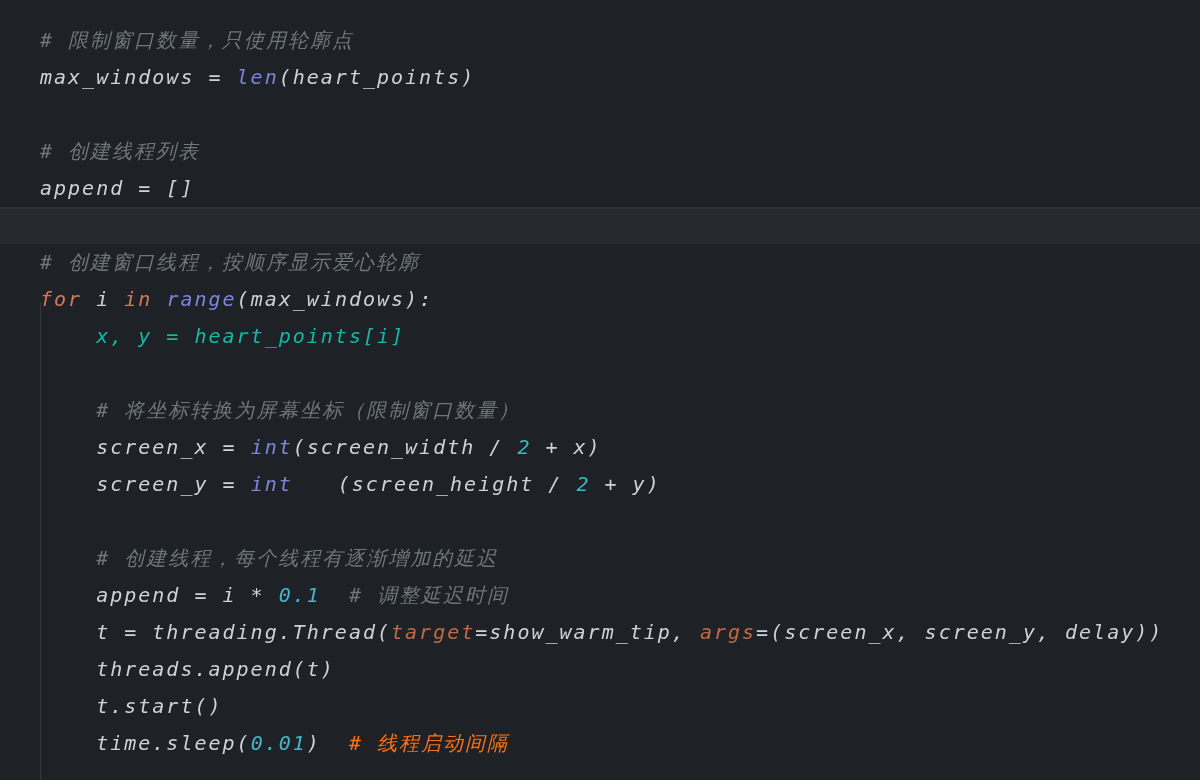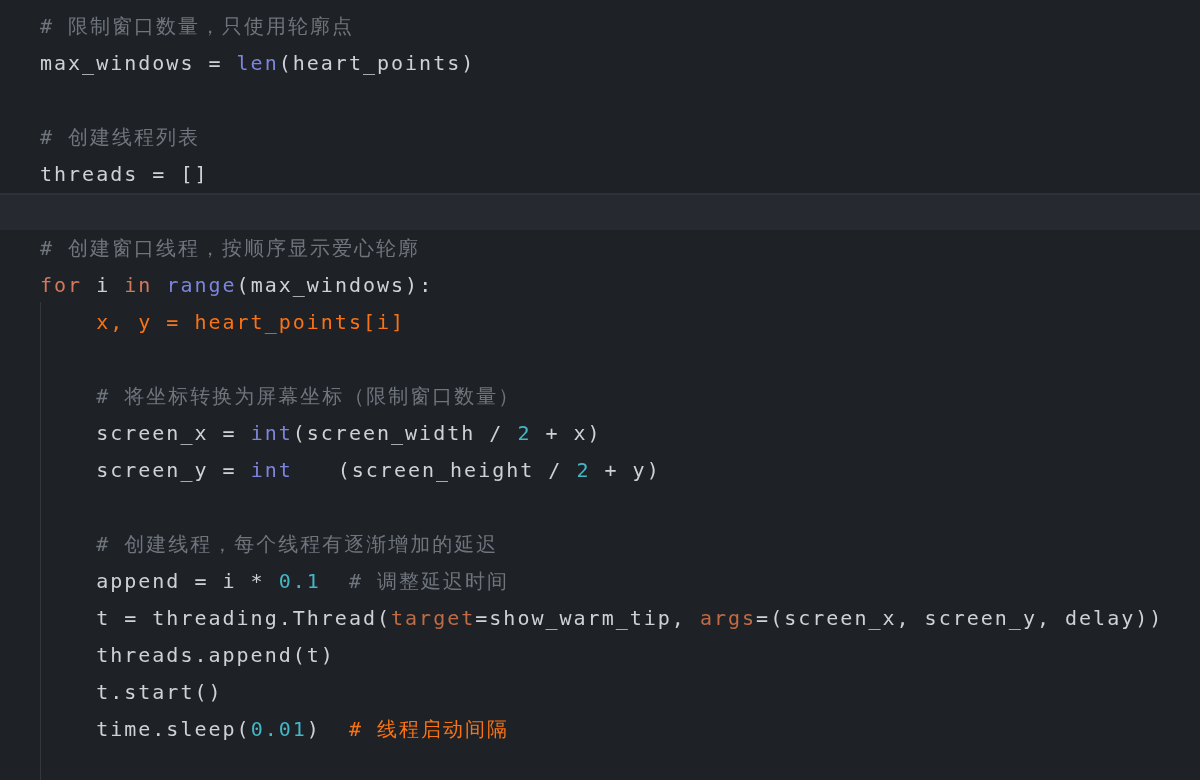--- a/index.html
+++ b/index.html
@@ -14,22 +14,23 @@
     background: #1e2126;
     overflow: hidden;
     font-family: "DejaVu Sans Mono", "Liberation Mono", monospace;
     font-size: 20px;
     letter-spacing: 2px;
   }
   .code-area {
     position: relative;
     width: 100%;
     height: 100%;
-    padding-top: 8px;
+    padding-top: 22px;
     box-sizing: border-box;
+    font-style: italic;
   }
   .code-line {
     position: relative;
     height: 37px;
     line-height: 37px;
     padding-left: 40px;
     white-space: pre;
     color: #ced2d8;
     z-index: 1;
   }
@@ -51,25 +52,25 @@
 </head>
 <body>
 
 <div class="screen">
   <div class="indent-guide"></div>
   <div class="code-area" id="code-area">
       <div class="code-line"><span class="tok" style="color: rgb(111, 117, 125);"># 限制窗口数量，只使用轮廓点</span></div>
       <div class="code-line"><span class="tok" style="color: rgb(206, 210, 216);">max_windows = </span><span class="tok" style="color: rgb(125, 132, 220);">len</span><span class="tok" style="color: rgb(206, 210, 216);">(heart_points)</span></div>
       <div class="code-line"></div>
       <div class="code-line"><span class="tok" style="color: rgb(111, 117, 125);"># 创建线程列表</span></div>
-      <div class="code-line"><span class="tok" style="color: rgb(206, 210, 216);">threads = []</span></div>
+      <div class="code-line"><span class="tok" style="color: rgb(206, 210, 216);">append = []</span></div>
       <div class="code-line current"></div>
       <div class="code-line"><span class="tok" style="color: rgb(111, 117, 125);"># 创建窗口线程，按顺序显示爱心轮廓</span></div>
       <div class="code-line"><span class="tok" style="color: rgb(211, 121, 91);">for</span><span class="tok" style="color: rgb(206, 210, 216);"> i </span><span class="tok" style="color: rgb(211, 121, 91);">in</span><span class="tok" style="color: rgb(206, 210, 216);"> </span><span class="tok" style="color: rgb(125, 132, 220);">range</span><span class="tok" style="color: rgb(206, 210, 216);">(max_windows):</span></div>
-      <div class="code-line"><span class="tok" style="color: #f97316;">    x, y = heart_points[i]</span></div>
+      <div class="code-line"><span class="tok" style="color: #14b8a6;">    x, y = heart_points[i]</span></div>
       <div class="code-line"></div>
       <div class="code-line"><span class="tok" style="color: rgb(206, 210, 216);">    </span><span class="tok" style="color: rgb(111, 117, 125);"># 将坐标转换为屏幕坐标（限制窗口数量）</span></div>
       <div class="code-line"><span class="tok" style="color: rgb(206, 210, 216);">    screen_x = </span><span class="tok" style="color: rgb(125, 132, 220);">int</span><span class="tok" style="color: rgb(206, 210, 216);">(screen_width / </span><span class="tok" style="color: rgb(67, 183, 198);">2</span><span class="tok" style="color: rgb(206, 210, 216);"> + x)</span></div>
       <div class="code-line"><span class="tok" style="color: rgb(206, 210, 216);">    screen_y = </span><span class="tok" style="color: rgb(125, 132, 220);">int</span><span class="tok" style="color: rgb(206, 210, 216); margin-left: 45px;">(screen_height / </span><span class="tok" style="color: rgb(67, 183, 198);">2</span><span class="tok" style="color: rgb(206, 210, 216);"> + y)</span></div>
       <div class="code-line"></div>
       <div class="code-line"><span class="tok" style="color: rgb(206, 210, 216);">    </span><span class="tok" style="color: rgb(111, 117, 125); margin-top: 16px;"># 创建线程，每个线程有逐渐增加的延迟</span></div>
       <div class="code-line"><span class="tok" style="color: rgb(206, 210, 216);">    append = i * </span><span class="tok" style="color: rgb(67, 183, 198);">0.1</span><span class="tok" style="color: rgb(206, 210, 216);">  </span><span class="tok" style="color: rgb(111, 117, 125);"># 调整延迟时间</span></div>
       <div class="code-line"><span class="tok" style="color: rgb(206, 210, 216);">    t = threading.Thread(</span><span class="tok" style="color: rgb(192, 107, 69);">target</span><span class="tok" style="color: rgb(206, 210, 216);">=show_warm_tip, </span><span class="tok" style="color: rgb(192, 107, 69);">args</span><span class="tok" style="color: rgb(206, 210, 216);">=(screen_x, screen_y, delay))</span></div>
       <div class="code-line"><span class="tok" style="color: rgb(206, 210, 216);">    threads.append(t)</span></div>
       <div class="code-line"><span class="tok" style="color: rgb(206, 210, 216);">    t.start()</span></div>

